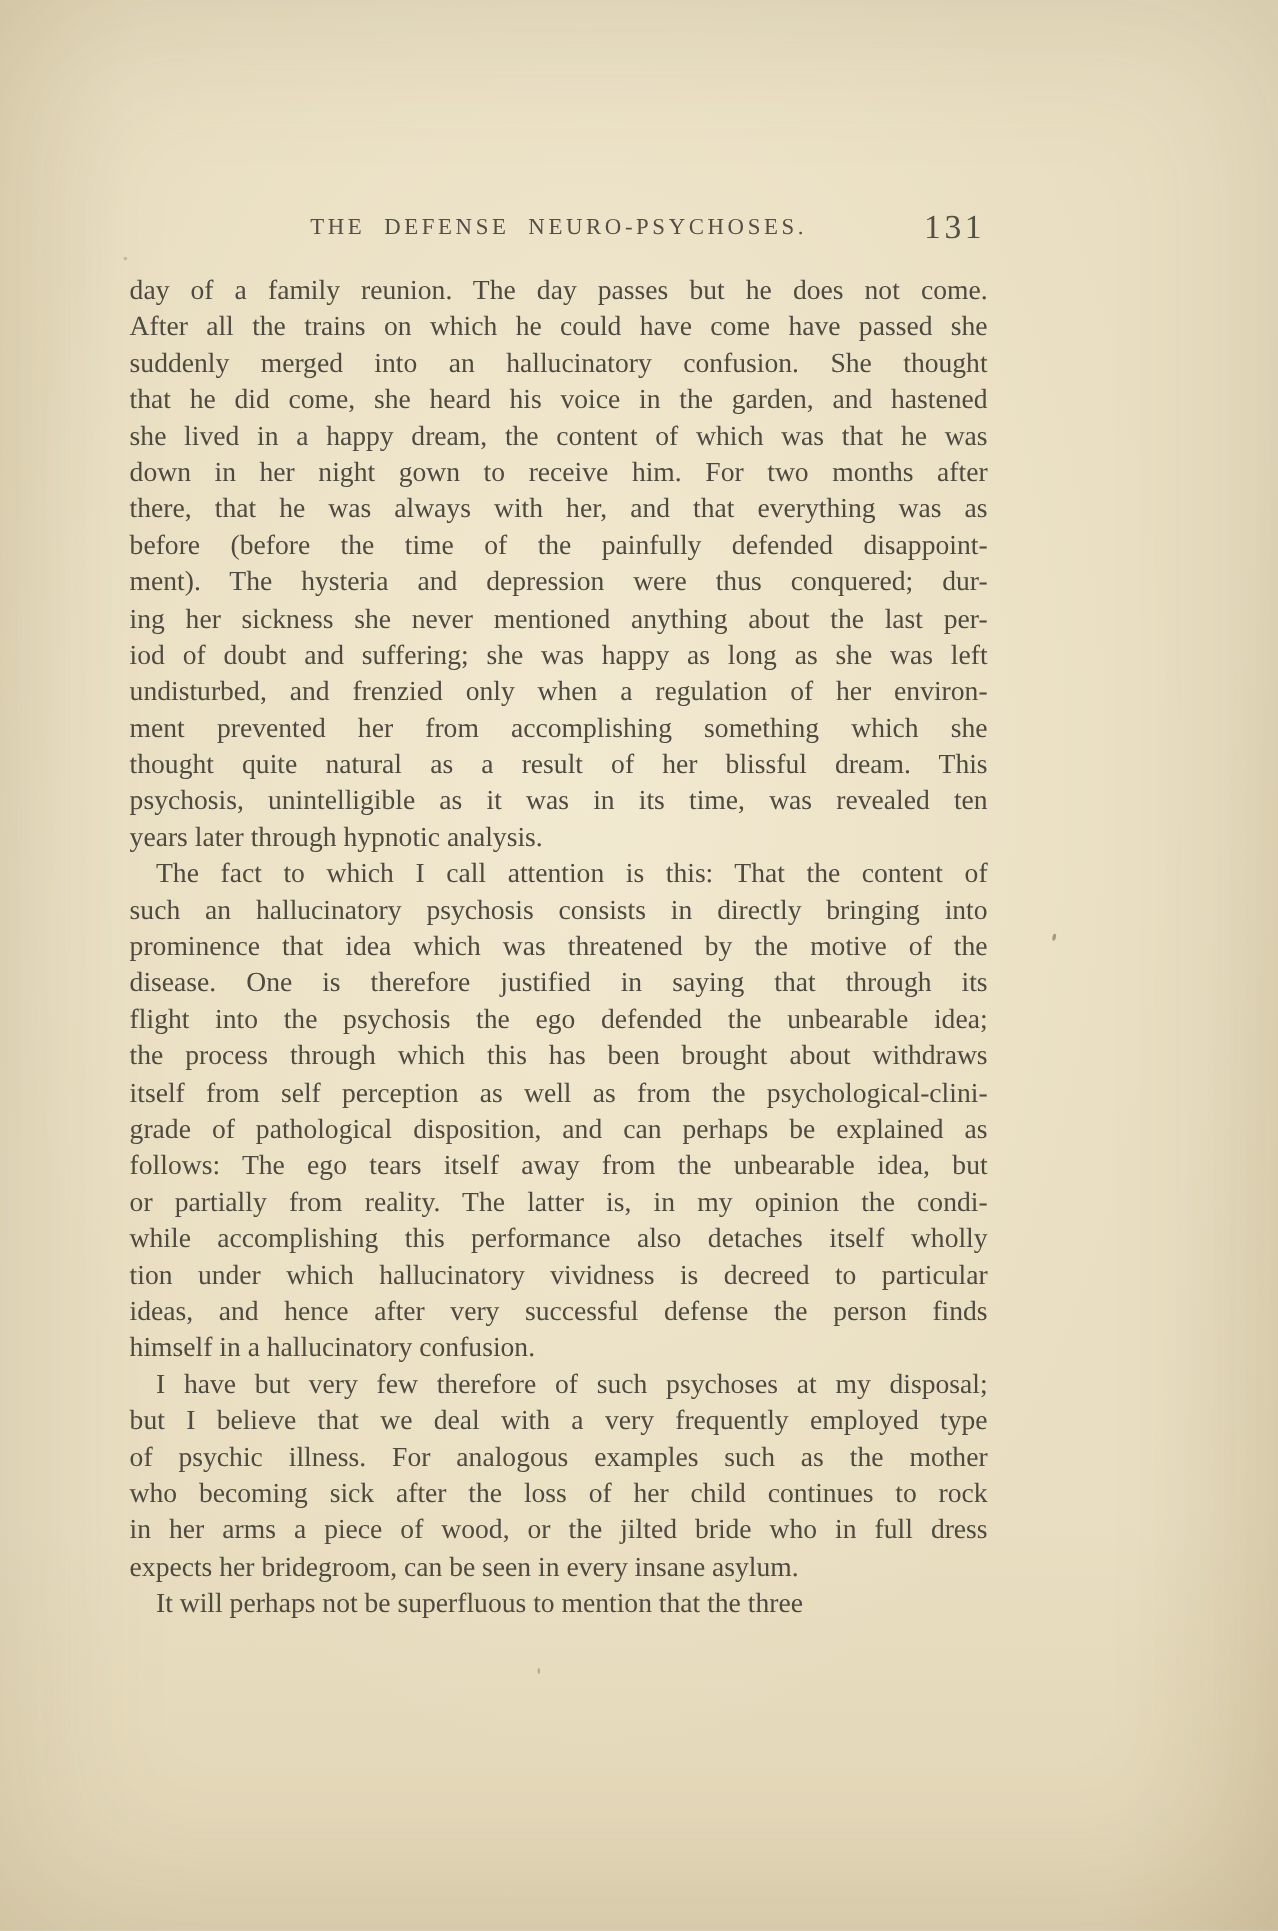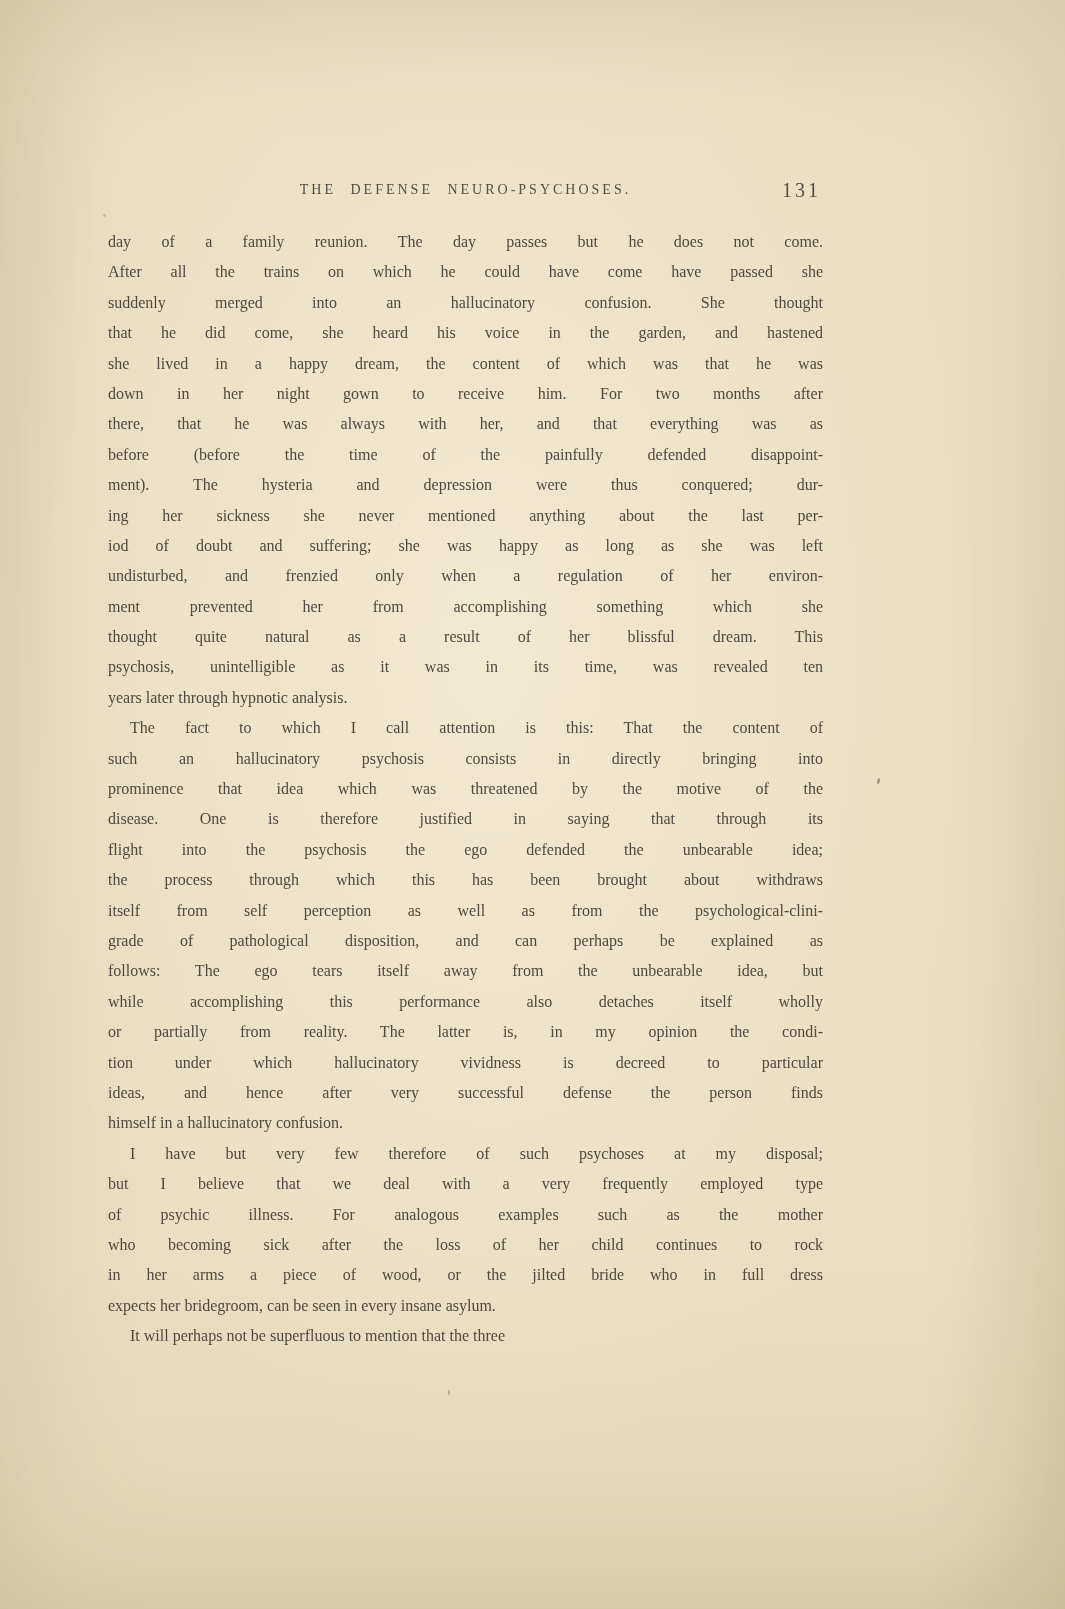--- a/index.html
+++ b/index.html
@@ -28,46 +28,46 @@
     position: absolute;
     left: 108px;
     top: 176px;
     width: 715px;
     height: 28px;
     line-height: 28px;
   }
   .header-title {
     display: block;
     text-align: center;
-    font-size: 14px;
+    font-size: 19px;
     letter-spacing: 3px;
     word-spacing: 8px;
     color: #544f45;
   }
   .page-number {
     position: absolute;
     right: 2px;
     top: 0;
-    font-size: 20px;
+    font-size: 28px;
     letter-spacing: 3px;
     color: #544f45;
   }
   .body-text {
     position: absolute;
     left: 108px;
     top: 227px;
     width: 715px;
   }
   .paragraph {
     margin: 0;
   }
   .line {
     height: 30.4px;
     line-height: 30.4px;
-    font-size: 16px;
+    font-size: 23px;
     text-align: justify;
     text-align-last: justify;
     white-space: normal;
     overflow: visible;
   }
   .line.last {
     text-align: center;
     text-align-last: left;
   }
   .line.indent {
@@ -115,22 +115,22 @@
       <div class="paragraph">
         <div class="line indent">The fact to which I call attention is this: That the content of</div>
         <div class="line">such an hallucinatory psychosis consists in directly bringing into</div>
         <div class="line">prominence that idea which was threatened by the motive of the</div>
         <div class="line">disease. One is therefore justified in saying that through its</div>
         <div class="line">flight into the psychosis the ego defended the unbearable idea;</div>
         <div class="line">the process through which this has been brought about withdraws</div>
         <div class="line">itself from self perception as well as from the psychological-clini-</div>
         <div class="line">grade of pathological disposition, and can perhaps be explained as</div>
         <div class="line">follows: The ego tears itself away from the unbearable idea, but</div>
+        <div class="line">or partially from reality. The latter is, in my opinion the condi-</div>
         <div class="line">while accomplishing this performance also detaches itself wholly</div>
-        <div class="line">or partially from reality. The latter is, in my opinion the condi-</div>
         <div class="line">tion under which hallucinatory vividness is decreed to particular</div>
         <div class="line">ideas, and hence after very successful defense the person finds</div>
         <div class="line last">himself in a hallucinatory confusion.</div>
       </div>
       <div class="paragraph">
         <div class="line indent">I have but very few therefore of such psychoses at my disposal;</div>
         <div class="line">but I believe that we deal with a very frequently employed type</div>
         <div class="line">of psychic illness. For analogous examples such as the mother</div>
         <div class="line">who becoming sick after the loss of her child continues to rock</div>
         <div class="line">in her arms a piece of wood, or the jilted bride who in full dress</div>

